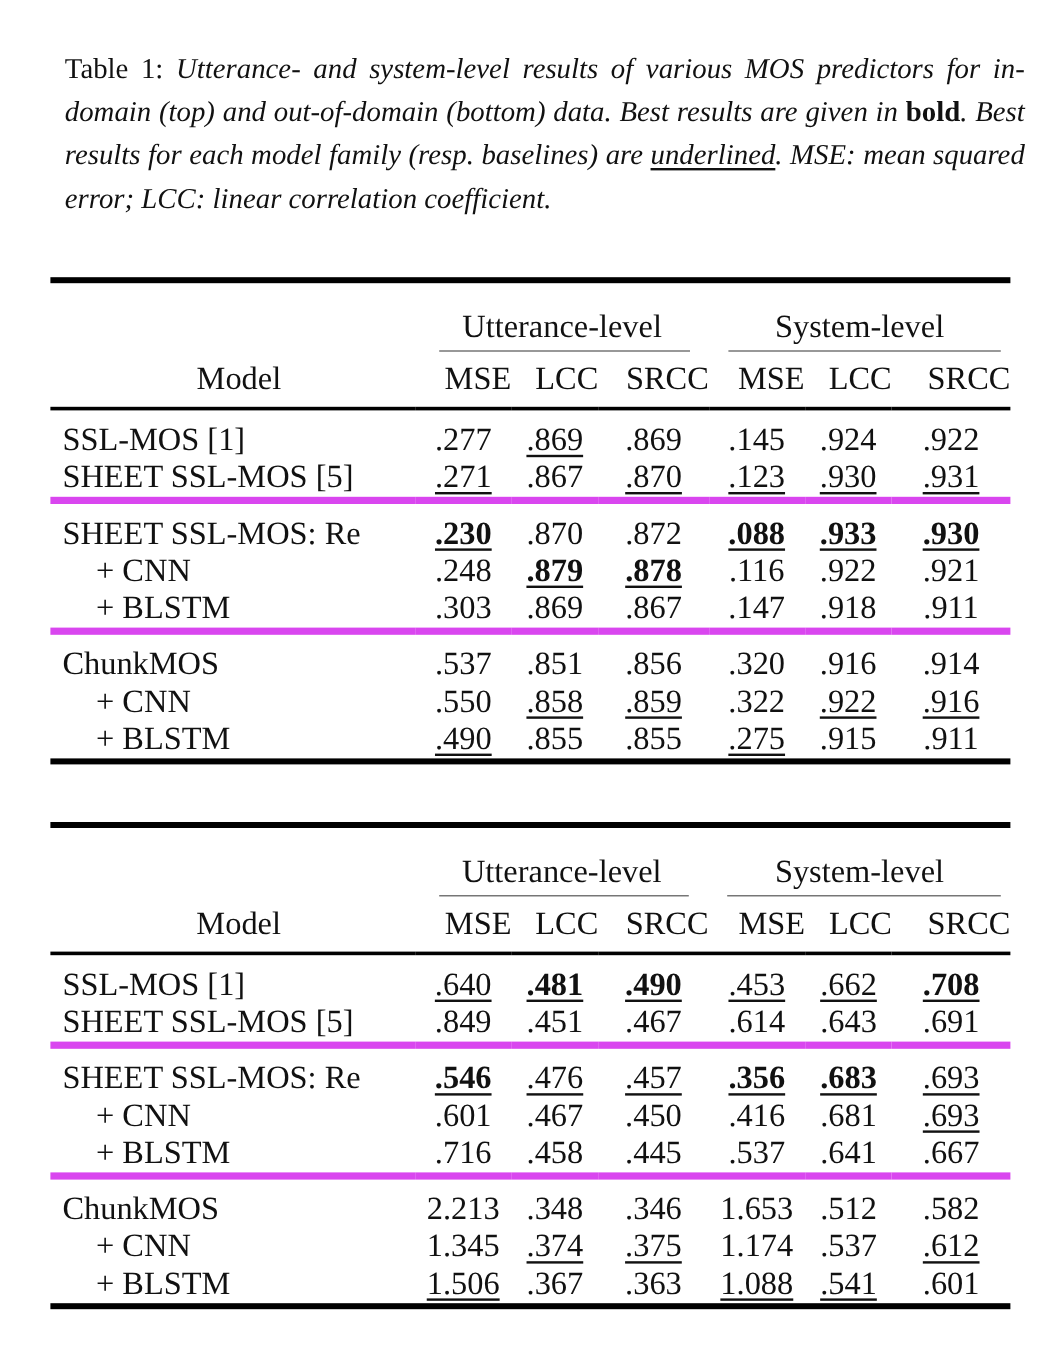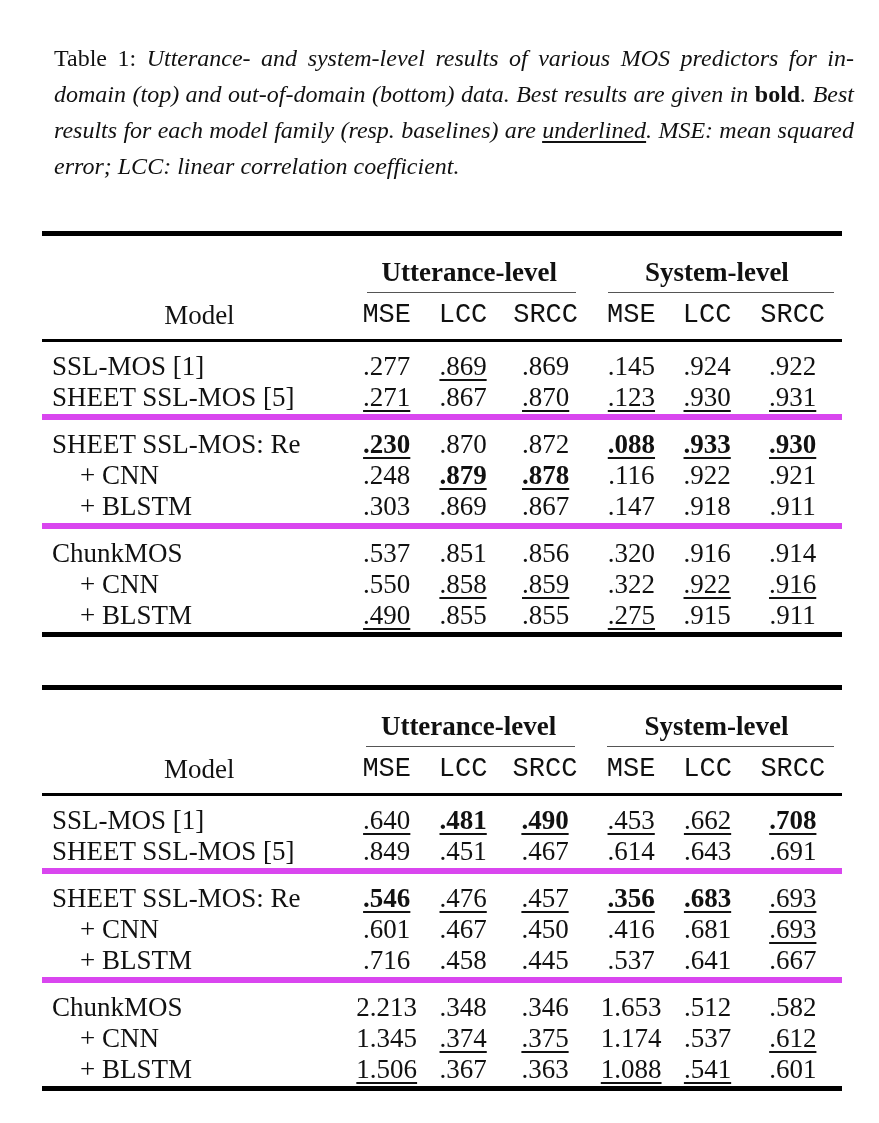--- a/index.html
+++ b/index.html
@@ -21,29 +21,29 @@
 
     .tbl {
       position: absolute; left: 42px; width: 800px;
       border-top: 5px solid #000; border-bottom: 5px solid #000;
       font-size: 27px;
     }
     #table-top { top: 231px; }
     #table-bottom { top: 685px; }
     table { border-collapse: collapse; width: 100%; }
     td, th { padding: 0; font-weight: normal; white-space: nowrap; }
-    .group-row th { height: 52px; vertical-align: bottom; font-weight: bold; padding-bottom: 2px; }
+    .group-row th { height: 52px; vertical-align: bottom; font-weight: normal; padding-bottom: 2px; }
     .group-row .grp-label { text-align: center; }
     .grp-line-row td { height: 0; }
     .grp-line { border-top: 1.5px solid #555; margin: 2px 12px 0 12px; }
     .grp-line.left { margin-left: 20px; margin-right: 16px; }
     .grp-line.right { margin-left: 16px; margin-right: 8px; }
     .hdr-row th { height: 44px; vertical-align: middle; padding-bottom: 2px; }
     .hdr-row th.model-h { text-align: center; padding-left: 10px; }
-    .hdr-row th.m { text-align: center; font-family: Liberation Mono, monospace; }
+    .hdr-row th.m { text-align: right; }
     thead { border-bottom: 3px solid #000; }
     tbody.sec { border-top: 6px solid #d946ef; }
     tbody.sec:first-of-type { border-top: none; }
     tbody.sec tr:first-child td { padding-top: 9px; margin-top: 48px; }
     tbody.sec tr:last-child td { padding-bottom: 1px; }
     td { height: 31px; line-height: 31px; }
     td.model { text-align: left; padding-left: 10px; width: 274px; }
     td.model.sub { padding-left: 38px; }
     td.v { text-align: center; }
     td.v span.u { text-decoration: underline; text-decoration-thickness: 1.5px; text-underline-offset: 4px; }

